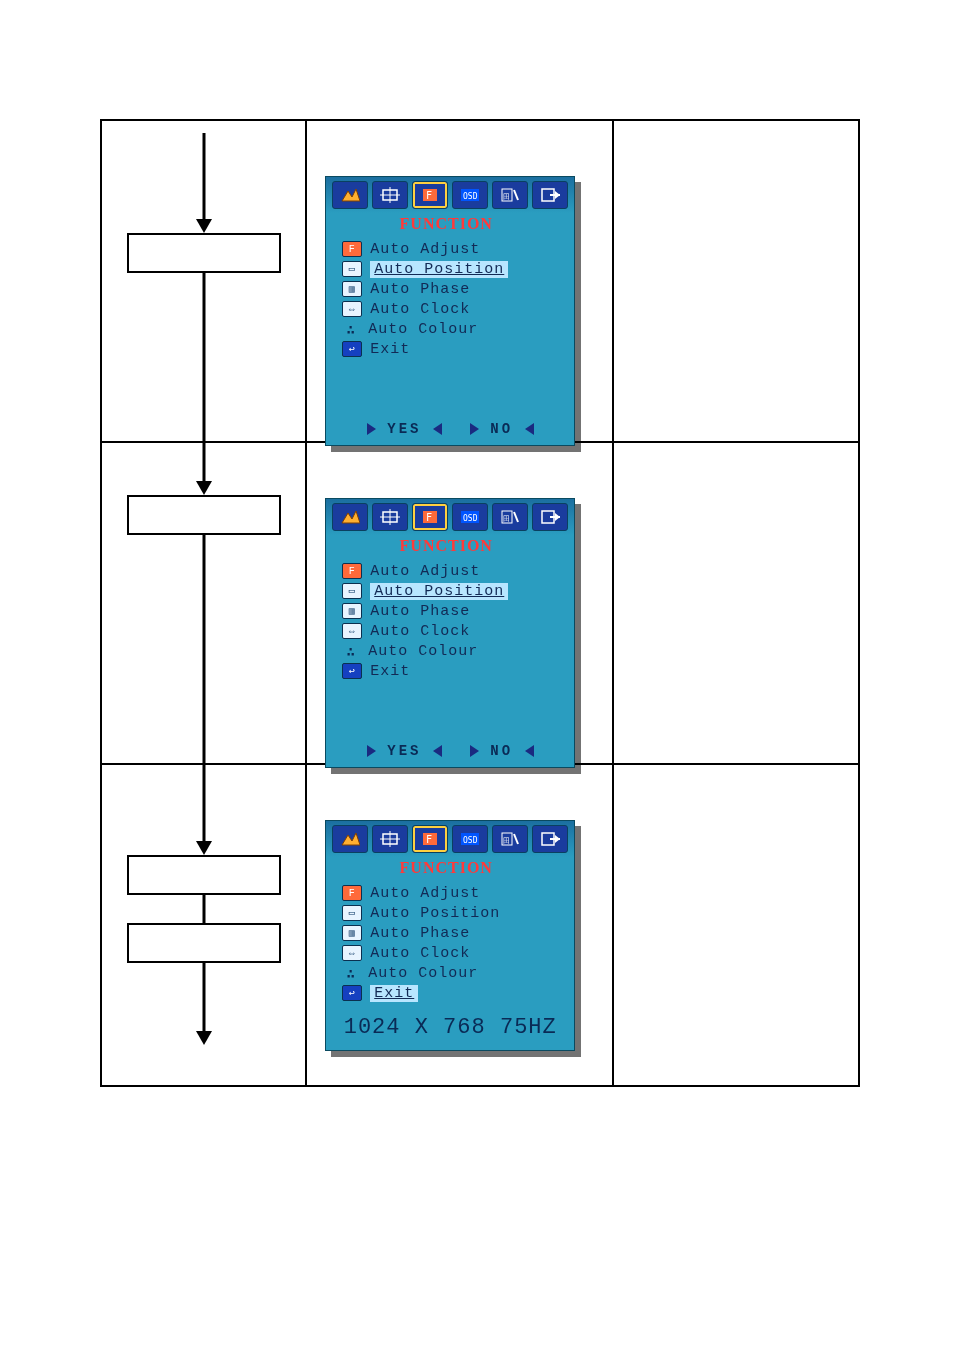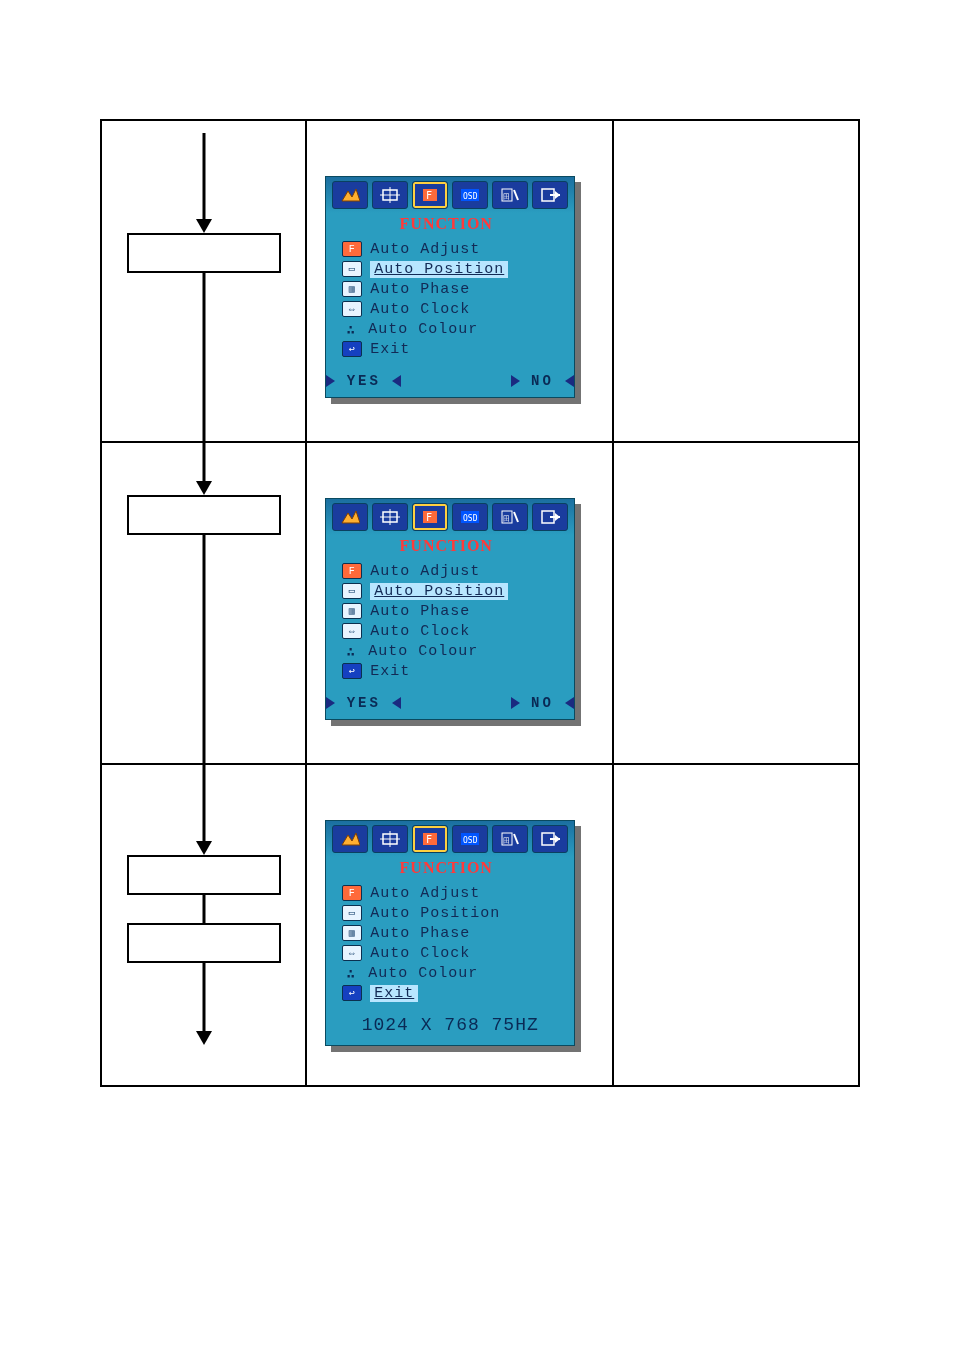--- a/index.html
+++ b/index.html
@@ -132,41 +132,42 @@
     border-radius: 2px;
     background: #e8f4ff;
     font-size: 10px;
     color: #003060;
   }
   .osd-item .ic.red { background: #ff6a3a; color: #fff; }
   .osd-item .ic.blue { background: #1540c0; color: #fff; }
   .osd-item .ic.dots { background: transparent; border: none; color: #0a2a55; font-size: 14px; font-weight: bold; }
   .osd-footer {
     display: flex;
-    justify-content: space-between;
+    justify-content: center;
     gap: 28px;
     padding: 6px 0 8px 0;
     font-family: "Courier New", monospace;
     font-size: 14px;
     letter-spacing: 3px;
     color: #0a2a55;
     font-weight: bold;
+    margin-top: 48px;
   }
   .tri {
     display: inline-block;
     width: 0; height: 0;
     vertical-align: middle;
   }
   .tri.r { border-top: 6px solid transparent; border-bottom: 6px solid transparent; border-left: 9px solid #1a2a80; }
   .tri.l { border-top: 6px solid transparent; border-bottom: 6px solid transparent; border-right: 9px solid #1a2a80; }
 
   .osd-res {
     text-align: center;
     font-family: "Courier New", monospace;
-    font-size: 18px;
+    font-size: 22px;
     letter-spacing: 1px;
     color: #0a2a55;
     padding: 4px 0 10px 0;
   }
 
   
   svg.ico { width: 20px; height: 16px; display: block; }
 </style>
 </head>
 <body>

